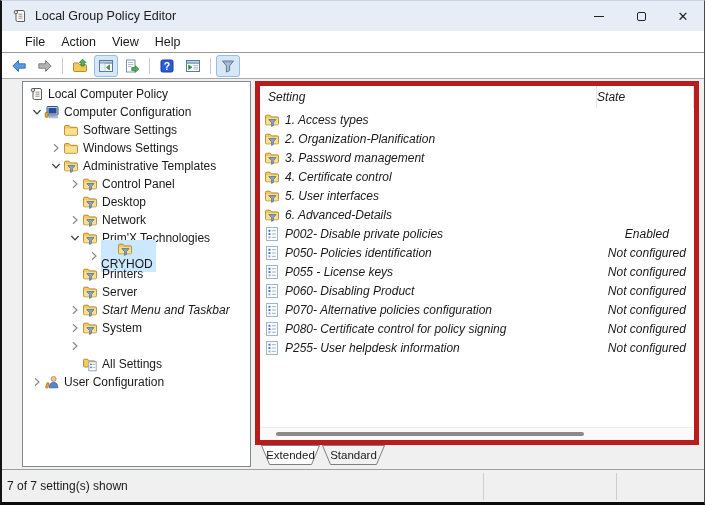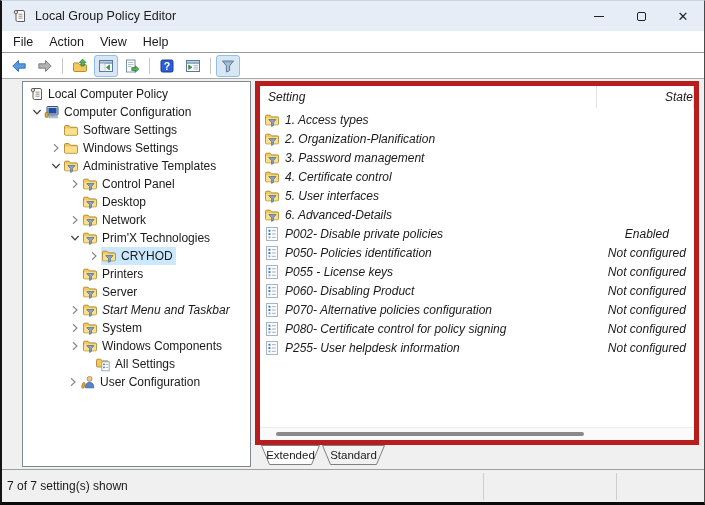--- a/index.html
+++ b/index.html
@@ -18,43 +18,43 @@
   
   .titlebar { height:30px; background:var(--titlebar,#E6EDF6); display:flex; align-items:center; flex:0 0 auto; }
   .titlebar .app-icon { margin:0 8px 0 9px; width:16px; height:16px; }
   .titlebar .title { font-size:12.5px; }
   .titlebar .spacer { flex:1; }
   .cap-btn { width:42px; height:30px; display:flex; align-items:center; justify-content:center; }
   .glyph-min { width:10px; border-top:1px solid #222; display:block; }
   .glyph-max { width:9px; height:9px; border:1px solid #222; border-radius:2px; display:block; }
   .glyph-close { font-size:13px; line-height:1; color:#222; }
   
-  .menubar { height:22px; background:#fff; border-bottom:1px solid #9b9b9b; display:flex; align-items:center; padding-left:3px; flex:0 0 auto; }
+  .menubar { height:22px; background:#fff; border-bottom:1px solid #9b9b9b; display:flex; align-items:center; padding-left:15px; flex:0 0 auto; }
   .menu-item { font-size:12.5px; padding:2px 8px; }
   
   .toolbar { height:26px; background:#fff; border-bottom:1px solid #aaa; display:flex; align-items:center; padding-left:4px; flex:0 0 auto; }
   .tb-btn { width:24px; height:22px; display:flex; align-items:center; justify-content:center; border:1px solid transparent; border-radius:3px; margin:0 1px; }
   .tb-btn.hl { background:var(--hl-bg,#D9E7F5); border-color:var(--hl-border,#90C0EA); }
   .tb-sep { width:1px; height:16px; background:#c8c8c8; margin:0 4px; }
   .ic { width:16px; height:16px; display:inline-flex; align-items:center; justify-content:center; flex:0 0 auto; }
   .ic svg { display:block; }
   
   .content { flex:1 1 auto; background:#F0F0F0; display:flex; padding:2px 5px 2px 20px; min-height:0; }
   .tree-pane { width:229px; flex:0 0 auto; background:#fff; border:1px solid #828790; overflow:hidden; padding-top:3px; }
   .tree-row { height:18px; display:flex; align-items:center; font-size:12px; white-space:nowrap; }
   .expander { width:15px; height:16px; display:inline-flex; align-items:center; justify-content:center; flex:0 0 auto; }
   .tree-sel { display:inline-flex; align-items:center; padding:1px 3px 1px 0; }
-  .tree-sel.selected { background:var(--sel,#CCE8FF); }
+  .tree-sel.selected { background:var(--sel,#CCE8FF);flex-direction:column; }
   .tree-sel .ic { margin-right:4px; }
   .splitter { width:4px; flex:0 0 auto; }
   .right-col { flex:1 1 auto; display:flex; flex-direction:column; min-width:0; }
   .list-pane { flex:1 1 auto; background:#fff; border:5px solid #b91c1c; display:flex; flex-direction:column; min-height:0;font-style:italic; }
   .list-header { height:22px; display:flex; align-items:center; flex:0 0 auto; font-size:12px; }
   .col-setting { width:350px; padding-left:8px; }
-  .col-state { width:100px; text-align:right; }
+  .col-state { width:100px; text-align:left; }
   .hdr-sep { width:1px; height:100%; background:#e3e3e3; flex:0 0 auto; }
   .list-body { flex:1 1 auto; overflow:hidden; padding-top:2px; }
   .list-row { height:19px; display:flex; align-items:center; font-size:12px; white-space:nowrap; }
   .list-row .ic { margin:0 5px 0 4px; }
   .list-row .cell-setting { width:337px; overflow:hidden; }
   .list-row .cell-state { width:101px; text-align:center; }
   .hscroll { height:13px; flex:0 0 auto; background:#fafafa; border-top:1px solid #ededed; position:relative; }
   .hscroll .thumb { position:absolute; left:16px; top:4px; width:308px; height:4px; border-radius:2px; background:#8a8a8a; }
   .tabstrip { height:22px; flex:0 0 auto; position:relative; }
   .tabstrip svg { position:absolute; left:6px; top:0; }
@@ -391,47 +391,37 @@
             </span>
             <span class="label">System</span>
           </span>
   </div>
         <div class="tree-row" style="padding-left: 44px;">
     <span class="expander">
             <svg width="14" height="14" viewBox="0 0 14 14">
               <path d="M5 3.2 L9 7 L5 10.8" fill="none" stroke="#8a8a8a" stroke-width="1.2"></path>
             </svg>
           </span>
-    <span class="tree-sel">
-            <span class="ic">
-              <svg width="16" height="16" viewBox="0 0 16 16">
-                <path d="M1.5 4.4 Q1.5 3.2 2.6 3.2 H6 L7.6 4.9 H13.4 Q14.5 4.9 14.5 6 V11.6 Q14.5 12.8 13.4 12.8 H2.6 Q1.5 12.8 1.5 11.6 Z" fill="#f4c95c" stroke="#a8832c" stroke-width="0.9"></path>
-                <path d="M1.9 6.2 H14.1 V11.6 Q14.1 12.4 13.3 12.4 H2.7 Q1.9 12.4 1.9 11.6 Z" fill="#fadf8d"></path>
-                <path d="M4.8 7.6 H12 L9.4 10.6 V13.4 L7.6 14.4 V10.6 Z" fill="#8ea6c4" stroke="#566e8e" stroke-width="0.8"></path>
-              </svg>
-            </span>
-            <span class="label">Windows Components</span>
-          </span>
-  </div>
-        <div class="tree-row" style="padding-left: 44px; margin-left: 13px;">
+  </div>
+        <div class="tree-row" style="padding-left: 44px;">
     <span class="expander"></span>
     <span class="tree-sel">
             <span class="ic">
               <svg width="16" height="16" viewBox="0 0 16 16">
                 <path d="M1.5 4.4 Q1.5 3.2 2.6 3.2 H5.6 L7.1 4.9 H12.4 Q13.5 4.9 13.5 6 V11 H2.6 Q1.5 11 1.5 9.9 Z" fill="#f4c95c" stroke="#a8832c" stroke-width="0.9"></path>
                 <rect x="6.8" y="5.8" width="7.4" height="9" fill="#ffffff" stroke="#8aa0b8" stroke-width="0.9"></rect>
                 <rect x="8.2" y="7.6" width="1.6" height="1.6" fill="#4a74b0"></rect>
                 <rect x="8.2" y="10.6" width="1.6" height="1.6" fill="#4a74b0"></rect>
                 <path d="M10.6 8.4 h2.6 M10.6 11.4 h2.6" stroke="#9fb0c4" stroke-width="0.9"></path>
               </svg>
             </span>
             <span class="label">All Settings</span>
           </span>
   </div>
-        <div class="tree-row" style="padding-left: 6px; margin-left: 36px;">
+        <div class="tree-row" style="padding-left: 6px;">
     <span class="expander">
             <svg width="14" height="14" viewBox="0 0 14 14">
               <path d="M5 3.2 L9 7 L5 10.8" fill="none" stroke="#8a8a8a" stroke-width="1.2"></path>
             </svg>
           </span>
     <span class="tree-sel">
             <span class="ic">
               <svg width="16" height="16" viewBox="0 0 16 16">
                 <rect x="2.2" y="8.6" width="2.4" height="5.6" rx="1.1" transform="rotate(18 3.4 11.4)" fill="#e8a23c" stroke="#a26f1f" stroke-width="0.7"></rect>
                 <circle cx="9.6" cy="4.9" r="2.5" fill="#f0c49a" stroke="#b08456" stroke-width="0.8"></circle>

